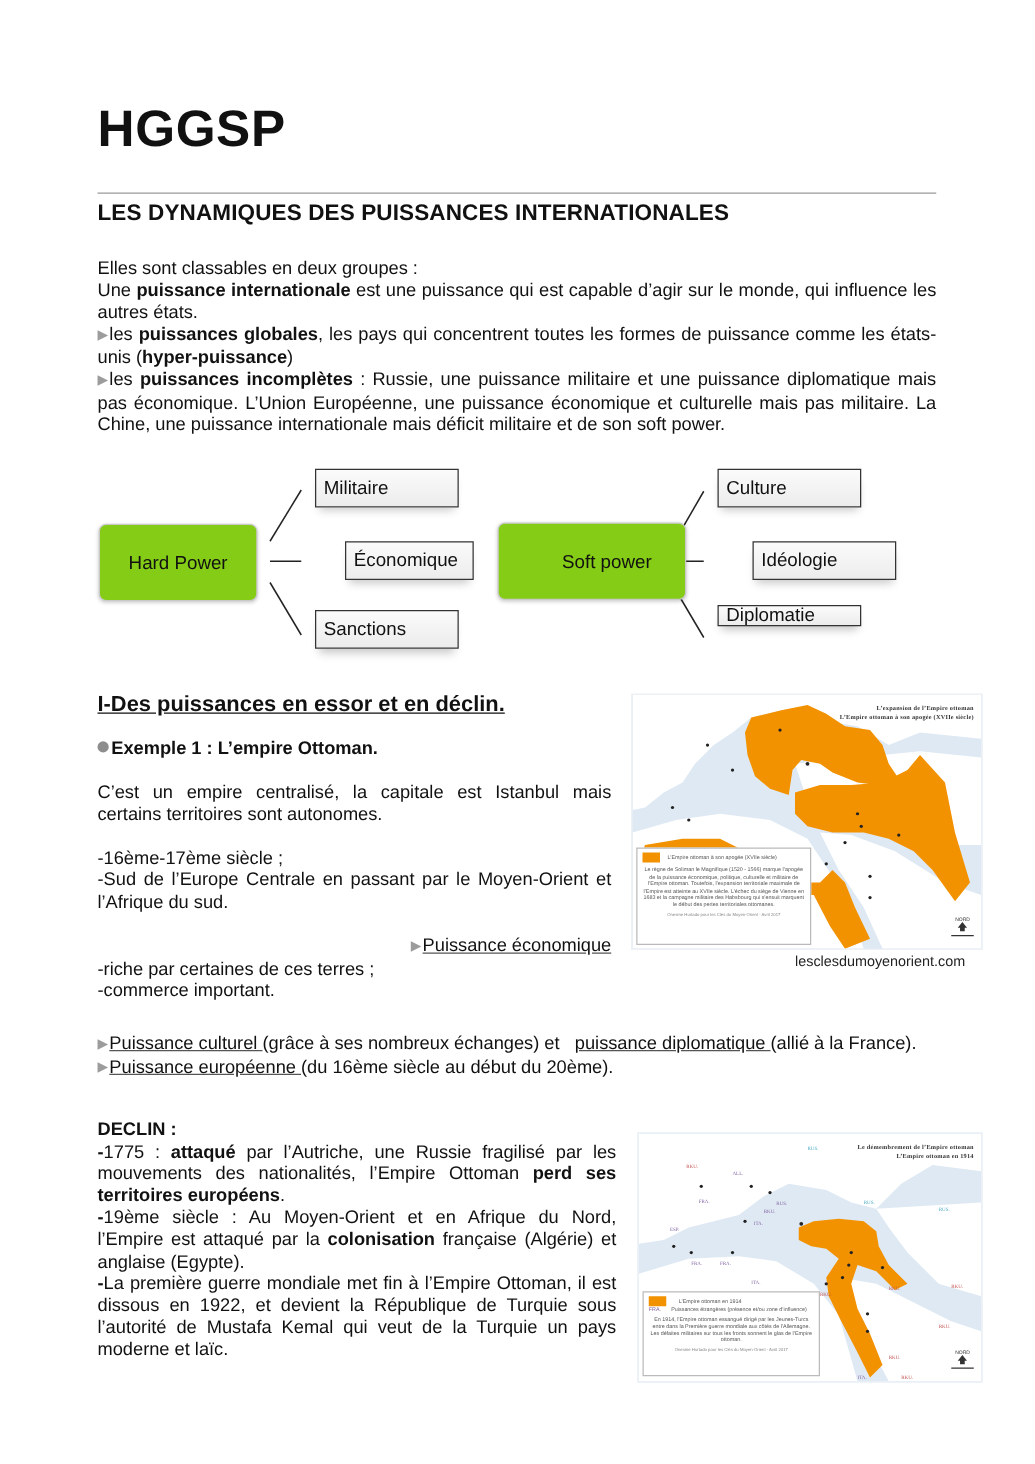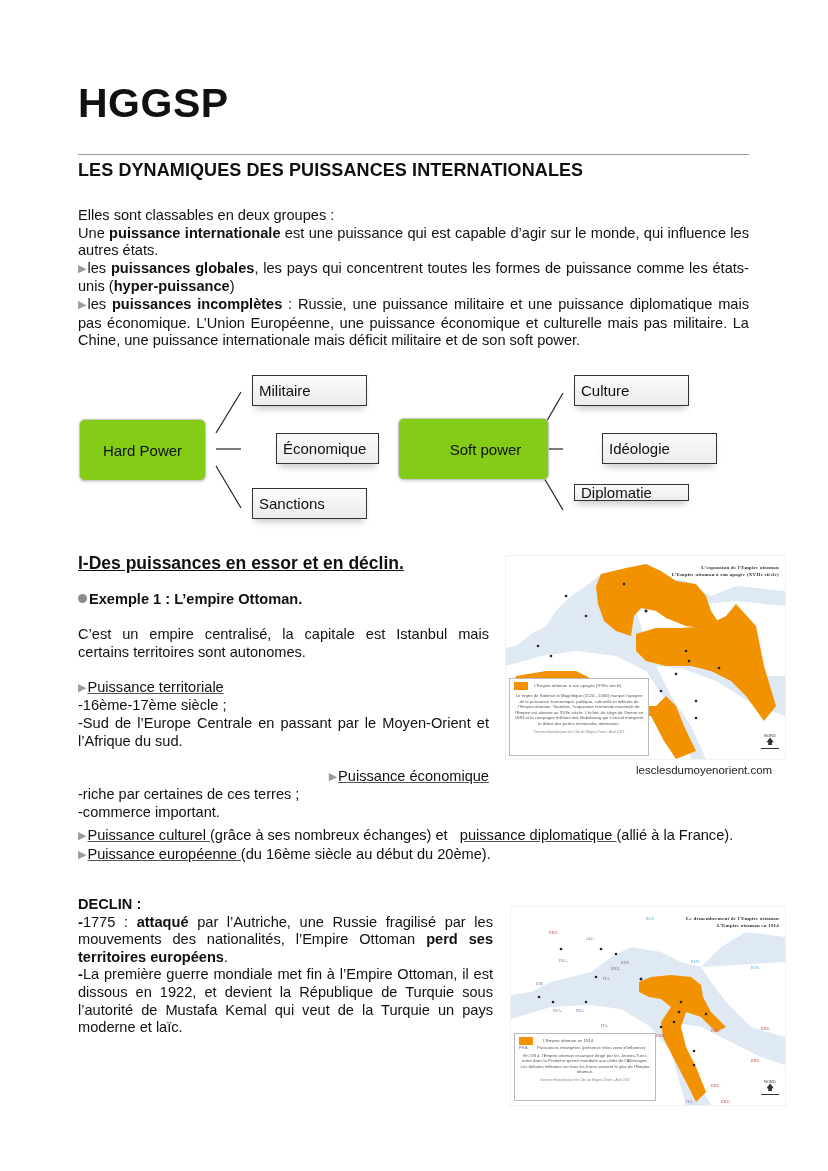--- a/index.html
+++ b/index.html
@@ -78,40 +78,40 @@
   <div class="leaf-box" style="left:574px;top:484px;width:115px;height:17px;">Diplomatie</div>
 </div>
 
 <h3 id="section-heading" class="abs">I-Des puissances en essor et en déclin.</h3>
 <div id="example-heading" class="abs"><span class="dot"></span><span>Exemple 1 : L’empire Ottoman.</span></div>
 
 <div id="left-col1" class="abs body-text">
   <div>C’est un empire centralisé, la capitale est Istanbul mais certains territoires sont autonomes.</div>
   <div style="height:17.6px"></div>
   <div>
-    <div style="text-align:left"><span class="tri">▶</span><u>Puissance territoriale</u></div>
     <div>-16ème-17ème siècle ;</div>
     <div>-Sud de l’Europe Centrale en passant par le Moyen-Orient et l’Afrique du sud.</div>
   </div>
   <div style="height:17.6px"></div>
   <div>
     <div style="text-align:right"><span class="tri">▶</span><u>Puissance économique</u></div>
     <div>-riche par certaines de ces terres ;</div>
     <div>-commerce important.</div>
   </div>
 </div>
 
 <div id="full-par" class="abs body-text">
   <div><span class="tri">▶</span><u>Puissance culturel </u><span>(grâce à ses nombreux échanges) et </span>&nbsp;&nbsp;<u>puissance diplomatique </u><span>(allié à la France).</span></div>
   <div style="text-align:left"><span class="tri">▶</span><u>Puissance européenne </u><span>(du 16ème siècle au début du 20ème).</span></div>
 </div>
 
 <div id="decline" class="abs body-text">
   <div class="big"><b>DECLIN :</b></div>
   <div><b>-</b><span>1775 : </span><b>attaqué</b><span> par l’Autriche, une Russie fragilisé par les mouvements des nationalités, l’Empire Ottoman </span><b>perd ses territoires européens</b><span>.</span></div>
+  <div><b>-</b><span>19ème siècle : Au Moyen-Orient et en Afrique du Nord, l’Empire est attaqué par la </span><b>colonisation</b><span> française (Algérie) et anglaise (Egypte).</span></div>
   <div><b>-</b><span>La première guerre mondiale met fin à l’Empire Ottoman, il est dissous en 1922, et devient la République de Turquie sous l’autorité de Mustafa Kemal qui veut de la Turquie un pays moderne et laïc.</span></div>
 </div>
 
 <div class="map" style="left:505px;top:555px;width:279px;height:203px;">
   <svg width="279" height="203">
 
     <path fill="#ffffff" d="M0,0 L279,0 L279,35 L230,30 L205,40 L180,25 L150,20 L120,12 L95,18 L80,30 L65,40 L50,55 L40,70 L25,78 L10,90 L0,92 Z"></path>
     <path fill="#ffffff" d="M0,110 L35,100 L70,95 L110,100 L140,115 L150,130 L170,160 L185,203 L0,203 Z"></path>
     <path fill="#ffffff" d="M150,110 L175,112 L210,125 L250,150 L279,160 L279,203 L200,203 L185,170 L165,140 Z"></path>
     <path fill="#ffffff" d="M130,55 L180,50 L230,45 L279,50 L279,120 L240,120 L210,100 L170,90 L140,85 Z"></path>

